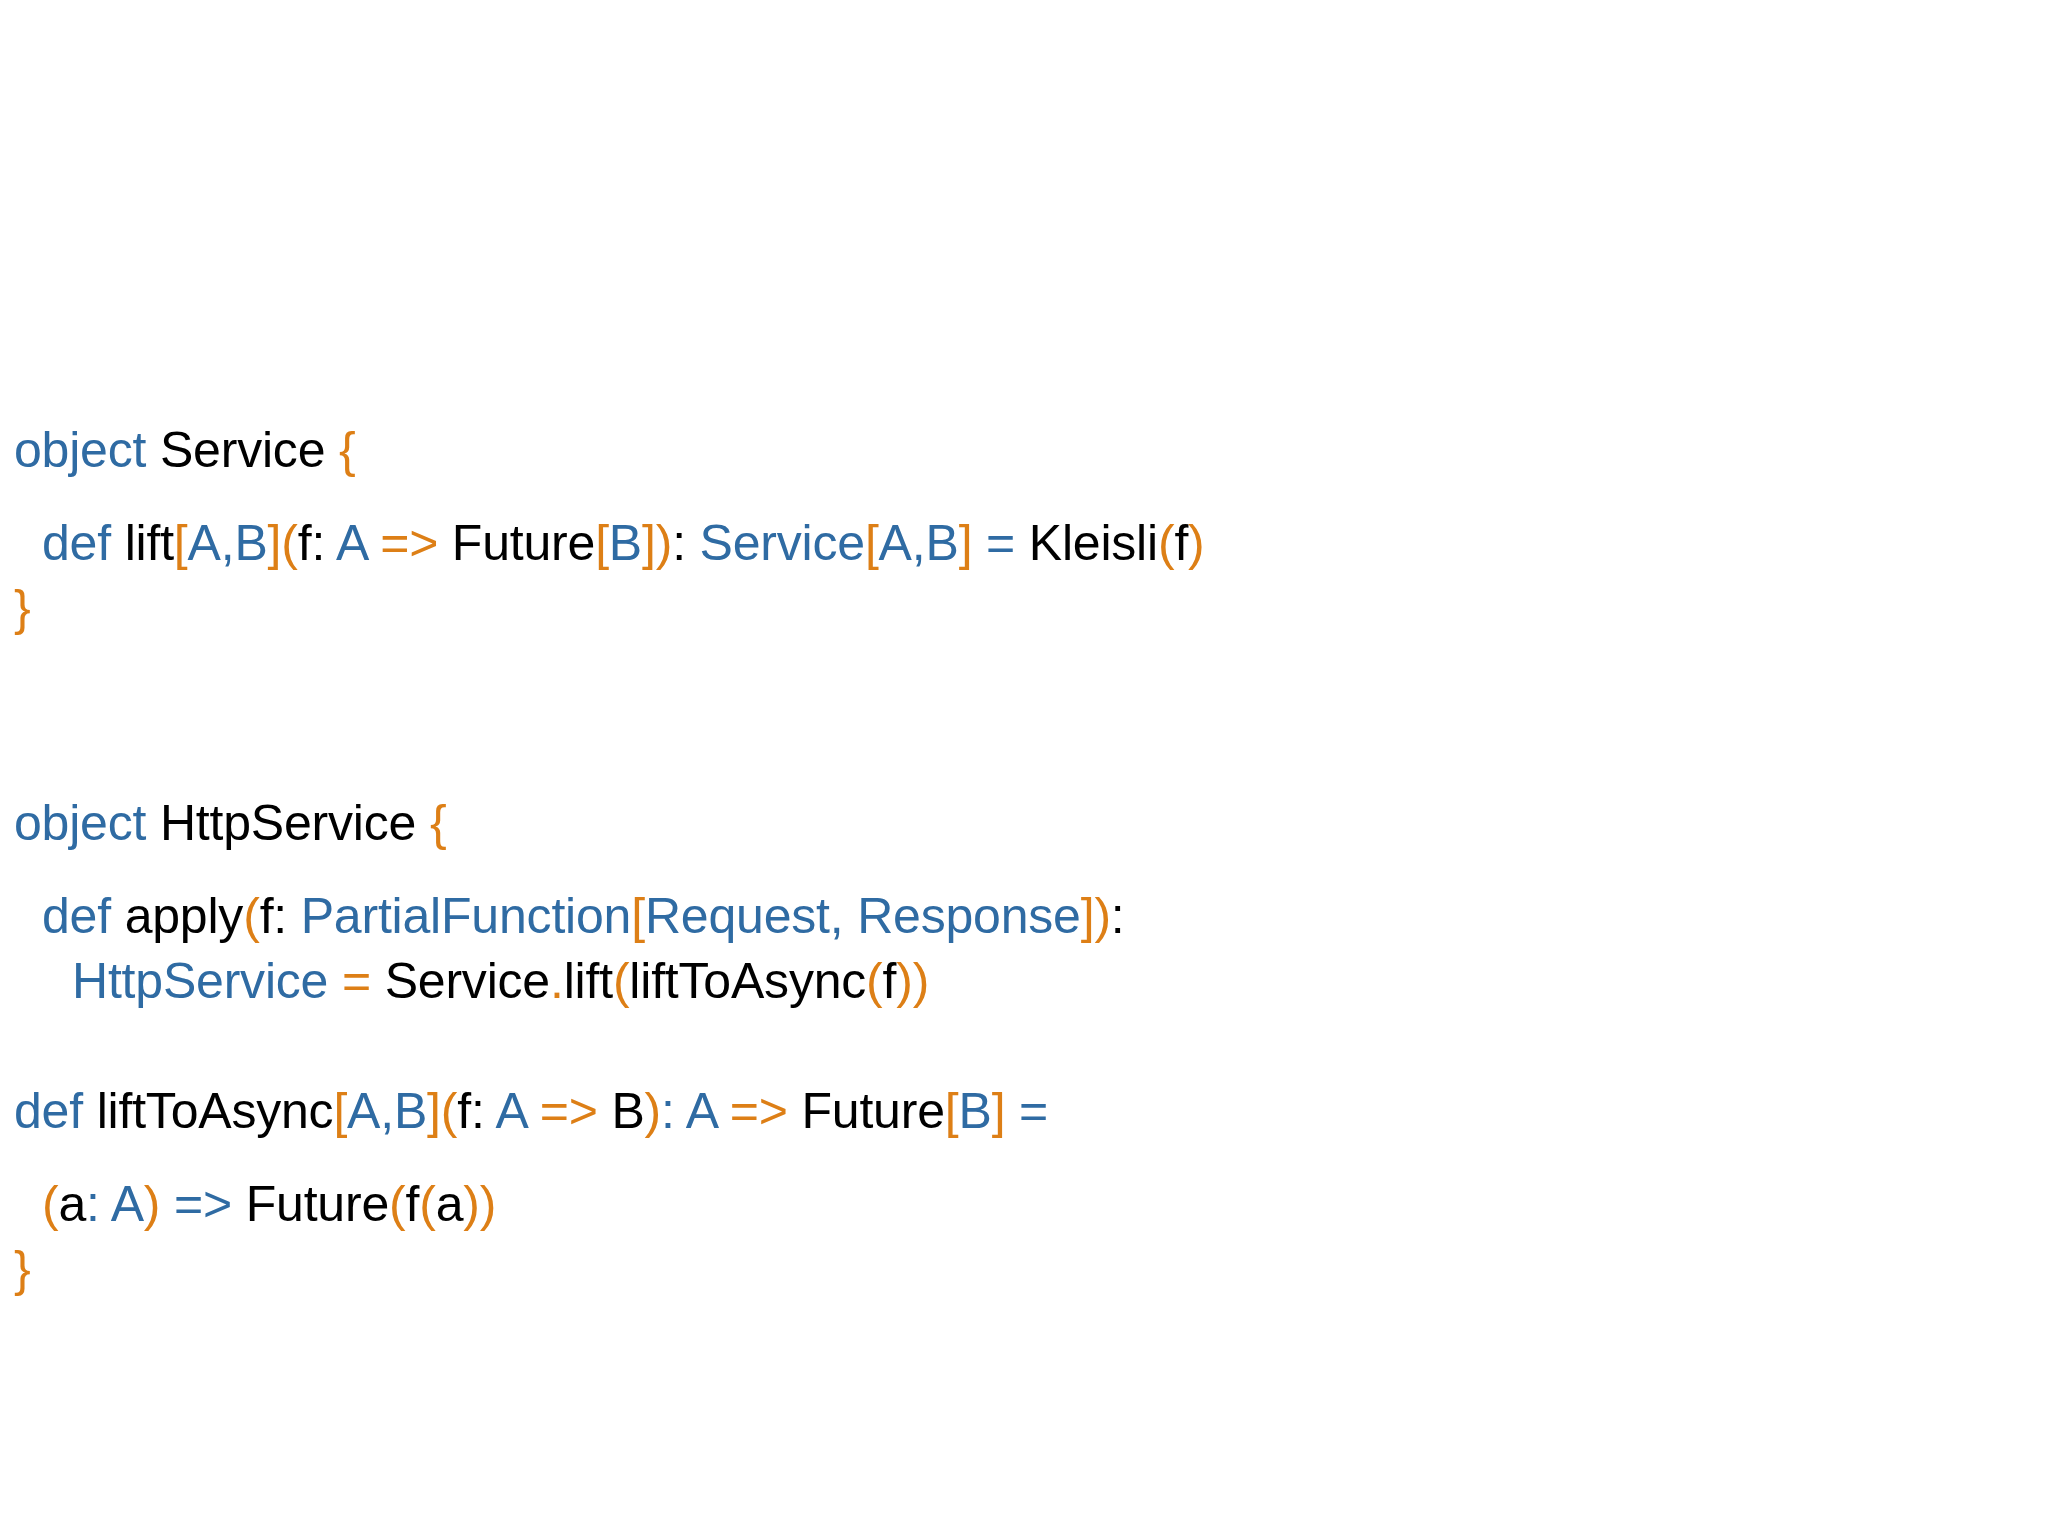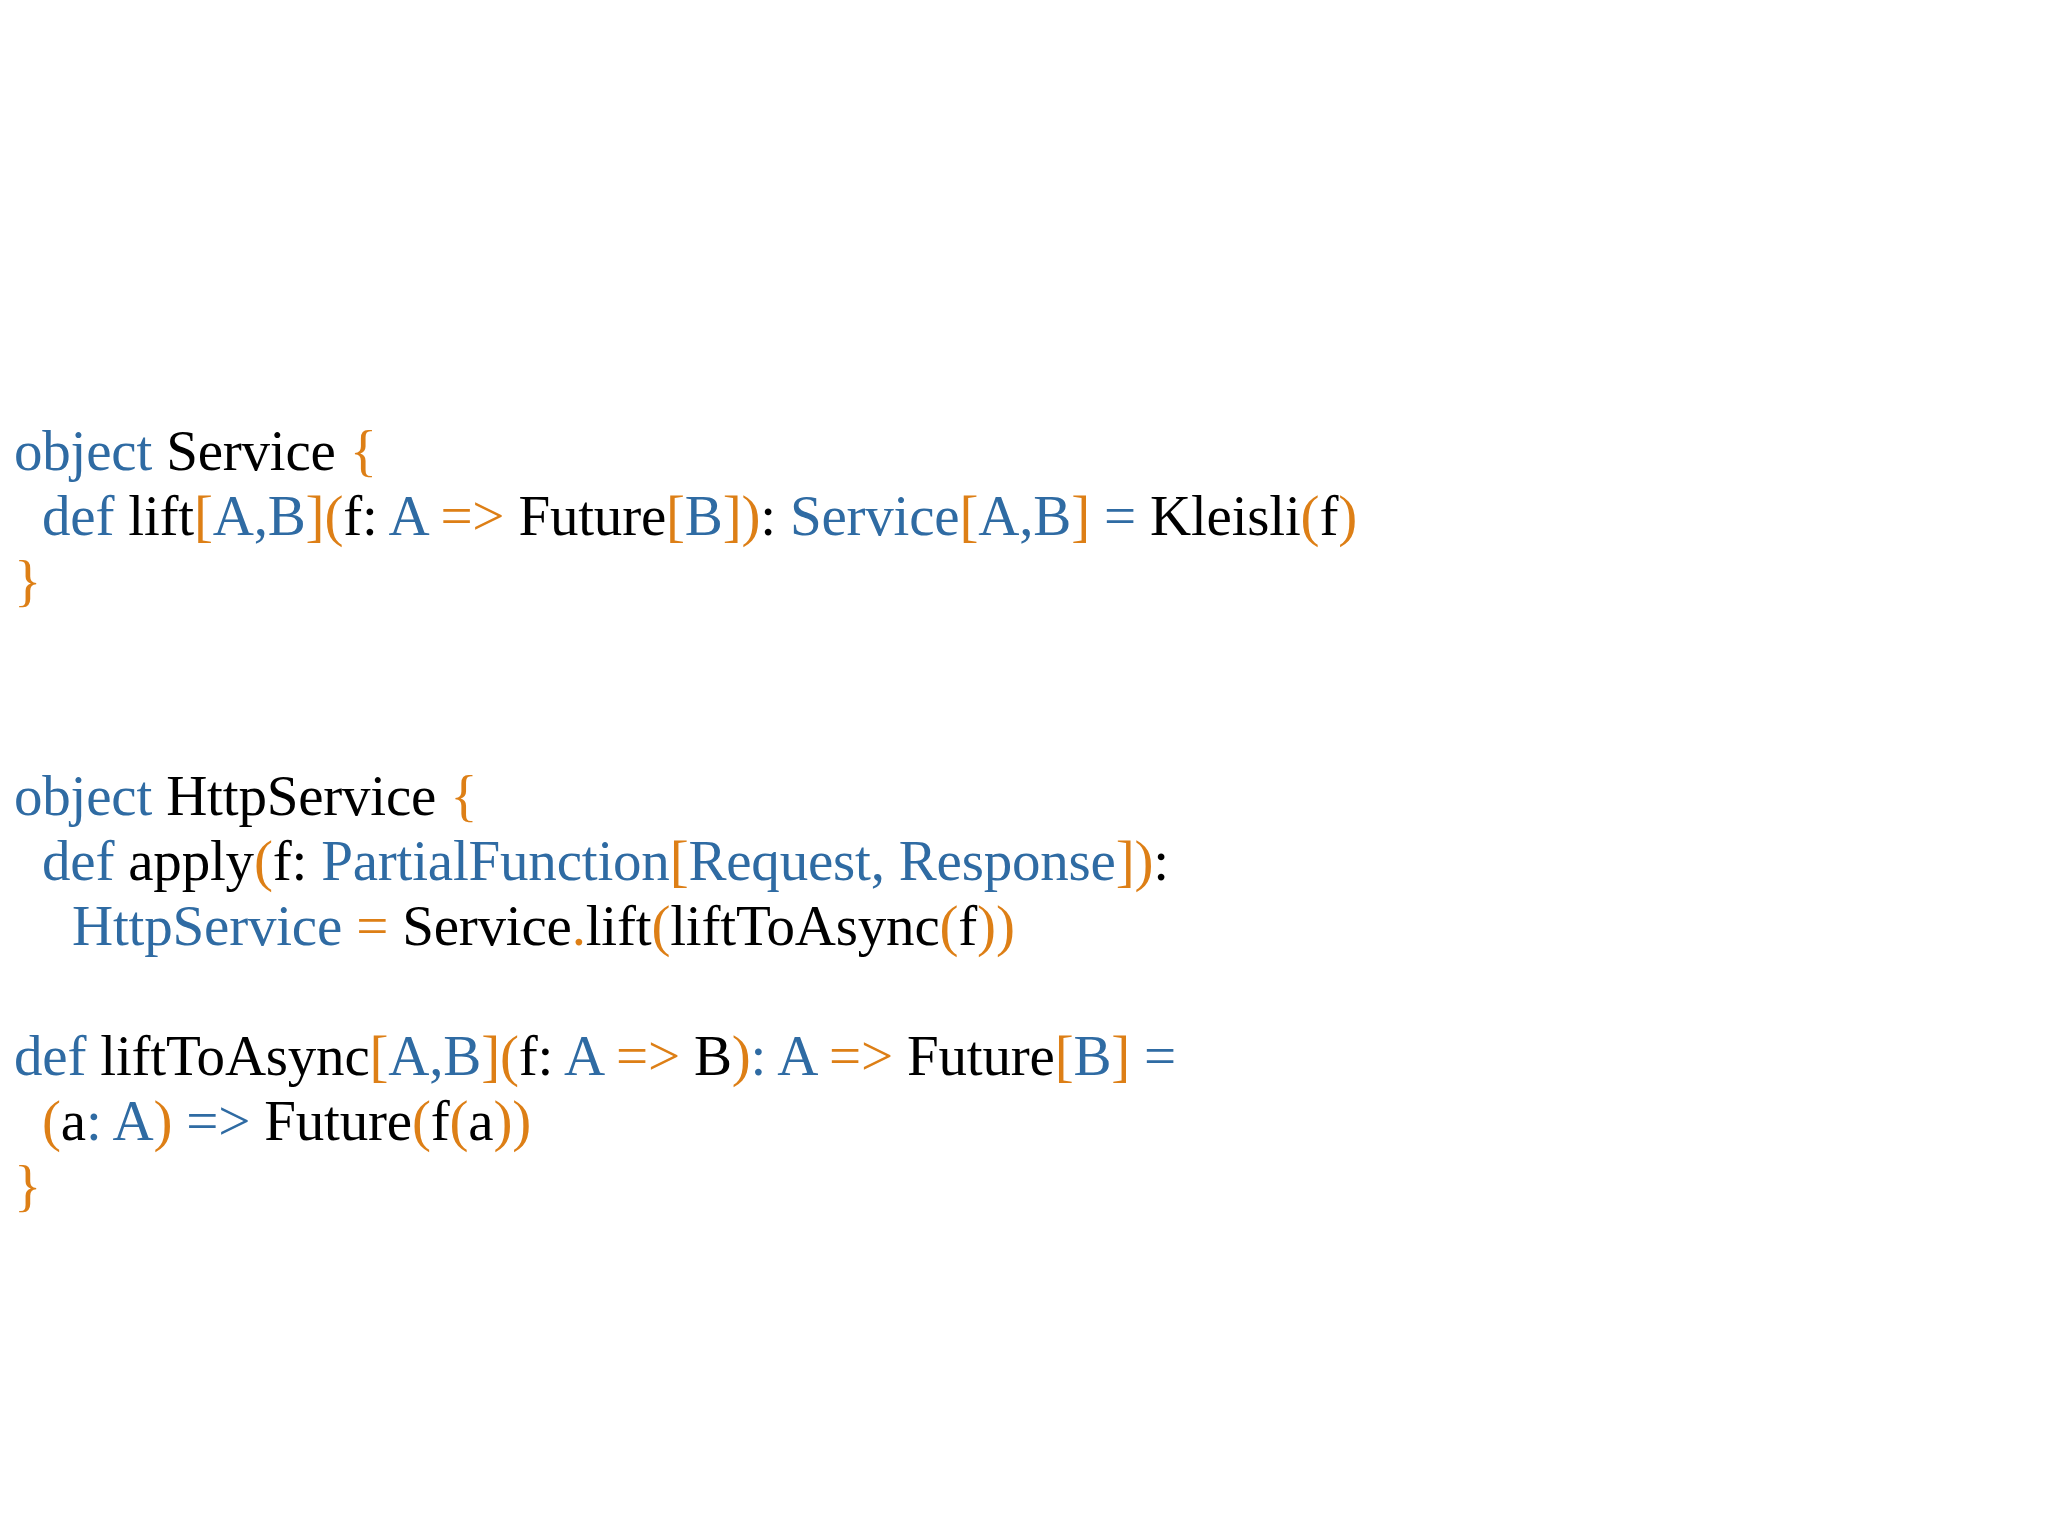--- a/index.html
+++ b/index.html
@@ -22,28 +22,28 @@
   #code-area {
     position: absolute;
     left: 14px;
     top: 418px;
     width: 2010px;
   }
   .code-block {
     margin: 0;
   }
   .code-line {
-    font-family: Liberation Serif, serif;
-    font-size: 57px;
+    font-family: Liberation Sans, sans-serif;
+    font-size: 50px;
     line-height: 65px;
     white-space: pre;
     letter-spacing: -0.2px;
     color: #000000;
   }
-  .indent-1 { padding-left: 28px; }
+  .indent-1 { padding-left: 28px; margin-top: 28px; }
   .indent-2 { padding-left: 58px; }
   .gap-block { height: 150px; }
   .tok { display: inline; }
   .tok-key   { color: #2F6BA3; }
   .tok-type  { color: #2F6BA3; }
   .tok-plain { color: #000000; }
   .tok-punc  { color: #DD7F16; }
   .tok-op    { color: #DD7F16; }
   .tok-opb   { color: #2F6BA3; }
   .tok-brace { color: #DD7F16; }

